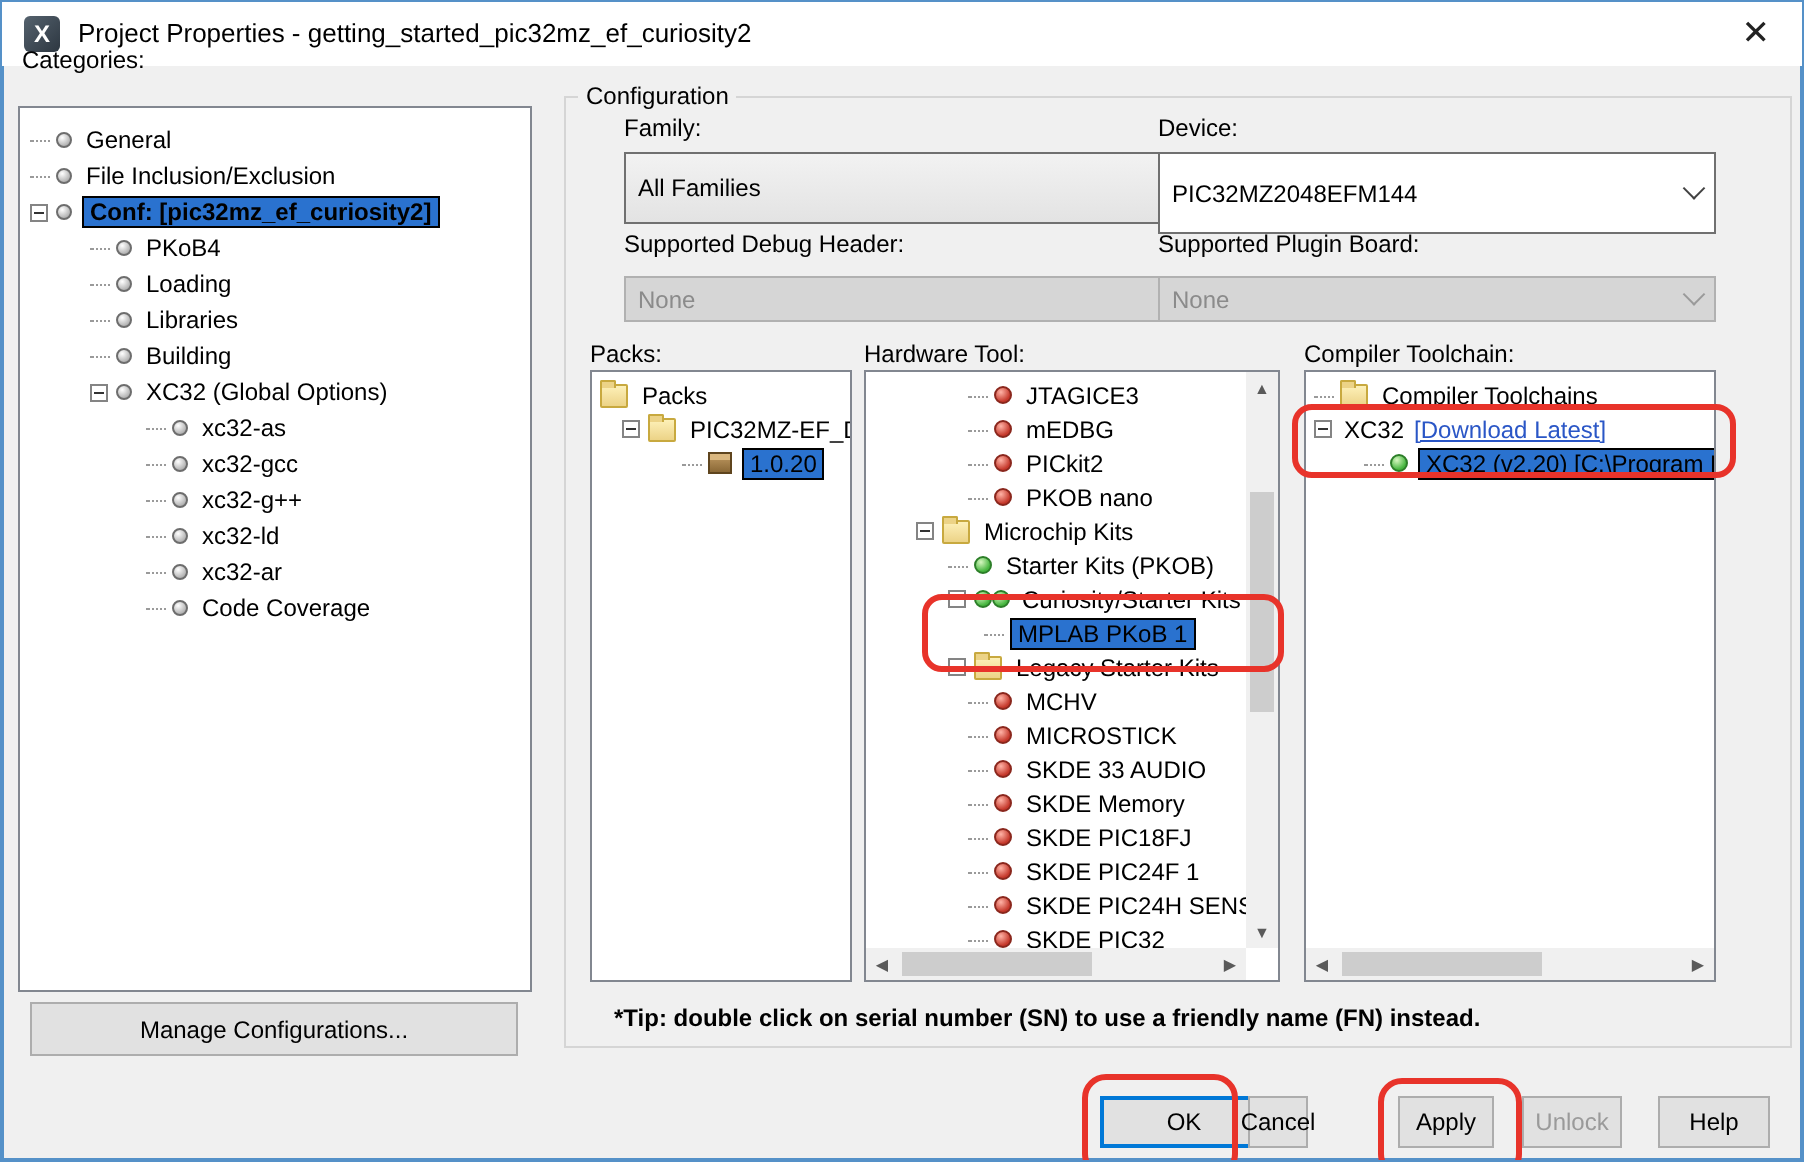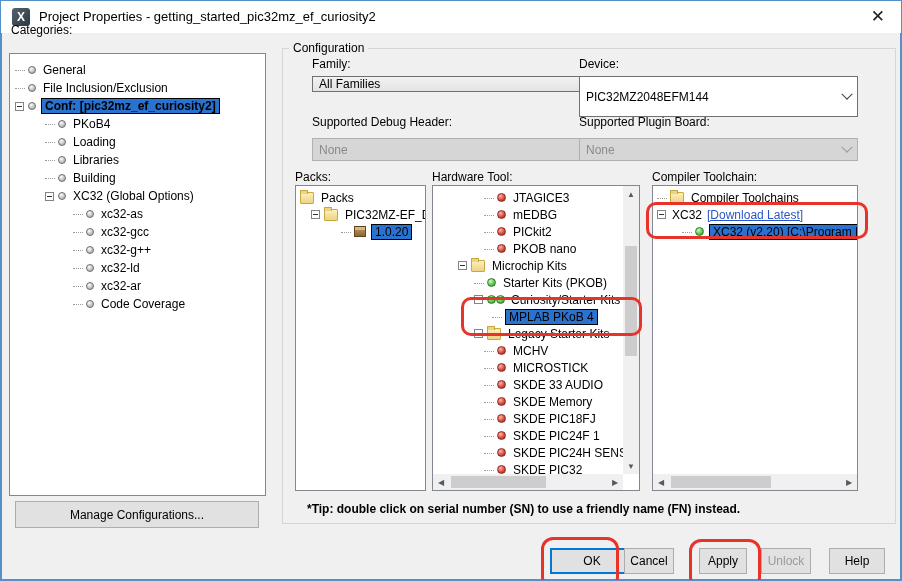--- a/index.html
+++ b/index.html
@@ -83,21 +83,21 @@
   .sb-btn { position:absolute; width:16px; height:16px; color:#5a5a5a; font-size:8px;
     display:flex; align-items:center; justify-content:center; cursor:pointer; }
   .sb-up { top:0; } .sb-dn { bottom:0; } .sb-lf { left:0; } .sb-rt { right:0; }
   .vthumb { position:absolute; left:2px; width:12px; background:#cdcdcd; }
   .hthumb { position:absolute; top:2px; height:12px; background:#cdcdcd; }
   
   .tip { position:absolute; left:24px; top:453px;font-weight:bold; }
   
   .bottom-btn { top:547px; height:26px; }
   .ok-btn { left:549px; width:84px; border:2px solid #0078d7; }
-  .cancel-btn { left:623px; width:50px; }
+  .cancel-btn { left:623px; width:30px; }
   .apply-btn { left:698px; width:48px; }
   .unlock-btn { left:760px; width:50px; color:#9a9a9a; }
   .help-btn { left:828px; width:56px; }
   
   .ann { position:absolute; border:3px solid #e8332a; border-radius:10px; pointer-events:none; z-index:20; }
   .ann-hw { left:460px; top:296px; width:181px; height:39px; }
   .ann-cc { left:645px; top:201px; width:222px; height:37px; }
   .ann-ok { left:540px; top:536px; width:78px; height:52px; border-radius:12px; }
   .ann-apply { left:688px; top:538px; width:72px; height:50px; border-radius:12px; }
 </style>
@@ -201,21 +201,21 @@
 
         </div>
       </div>
   </div>
   <button class="btn manage-btn">Manage Configurations...</button>
 
   <div class="groupbox">
     <span class="group-label">Configuration</span>
 
     <div class="lbl" style="left:29px;top:8px">Family:</div>
-    <div class="combo" style="left:29px;top:27px;width:321px;height:16px">
+    <div class="combo" style="left:29px;top:27px;width:321px;height:36px">
       <span class="val">All Families</span>
       <span class="chev"></span>
     </div>
 
     <div class="lbl" style="left:296px;top:8px">Device:</div>
     <div class="combo white" style="left:296px;top:27px;width:279px;height:41px">
       <span class="val">PIC32MZ2048EFM144</span>
       <span class="chev"></span>
     </div>
 
@@ -298,21 +298,21 @@
           </div>
           <div class="trow lv2">
             <span class="slot exp"></span>
             <span class="tic ic-dot-green-double"></span>
             <span class="tlabel">Curiosity/Starter Kits (</span>
 
           </div>
           <div class="trow lv4">
             <span class="slot stub"></span>
 
-            <span class="tlabel sel">MPLAB PKoB 4</span>
+            <span class="tlabel sel">MPLAB PKoB 1</span>
 
           </div>
           <div class="trow lv2">
             <span class="slot exp"></span>
             <span class="tic ic-folder"></span>
             <span class="tlabel">Legacy Starter Kits</span>
 
           </div>
           <div class="trow lv3">
             <span class="slot stub"></span>

